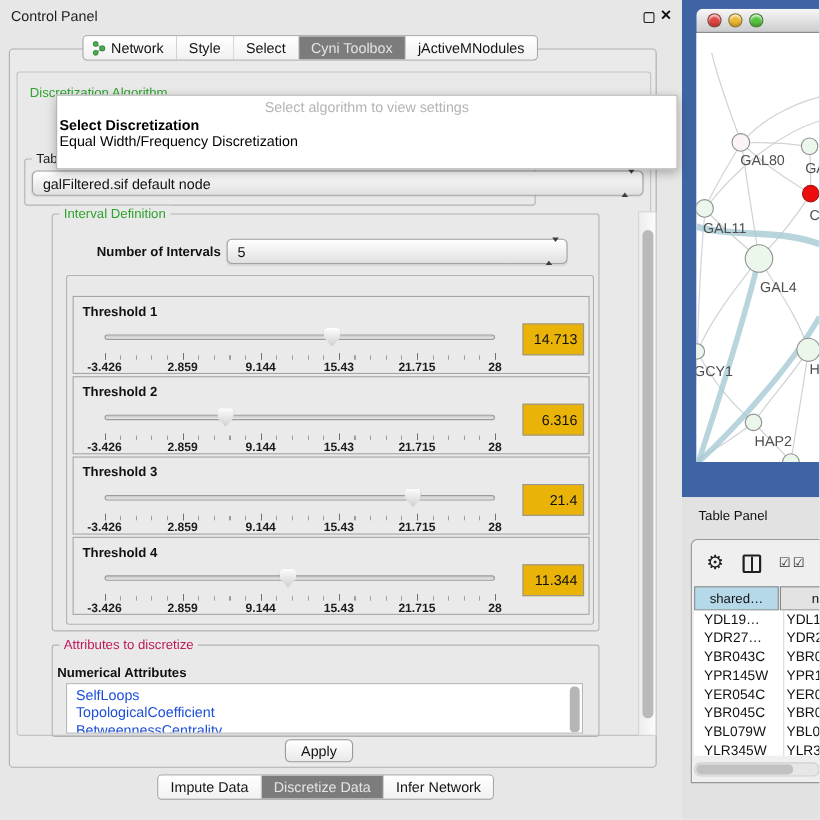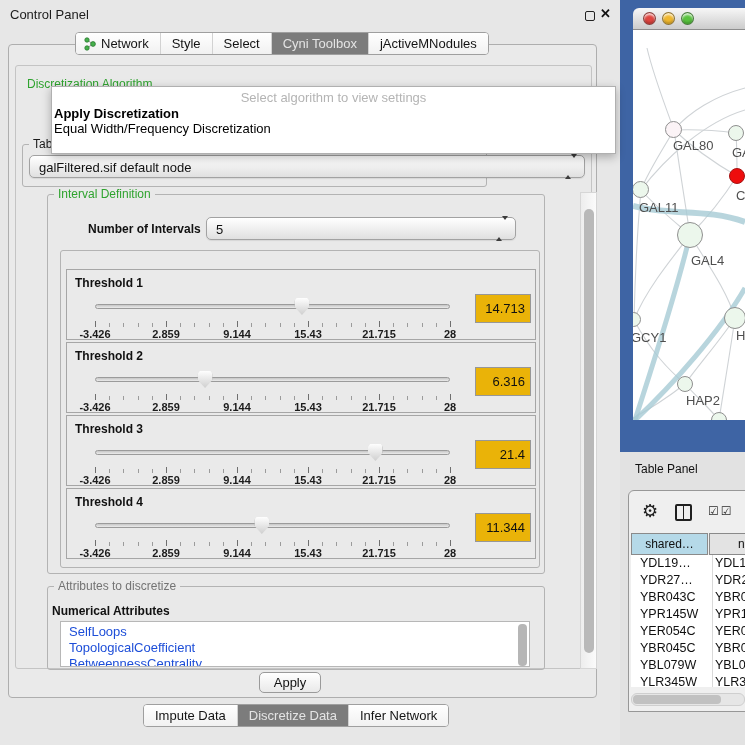--- a/index.html
+++ b/index.html
@@ -133,21 +133,21 @@
 
   <div class="abs cp-main">
     <div class="abs cp-inner">
 
       <div class="abs hidden-legend" style="color: rgb(47, 163, 47);">Discretization Algorithm</div>
 
       <div class="abs focus-frag"></div>
 
       <div class="abs popup">
         <div class="pp-ph">Select algorithm to view settings</div>
-        <div class="pp-o1">Apply Discretization</div>
+        <div class="pp-o1">Select Discretization</div>
         <div class="pp-o2">Equal Width/Frequency Discretization</div>
       </div>
 
       <div class="abs group" style="left:6px; top:78px; width:465px; height:43px;">
         <span class="legend">Table Data</span>
         <div class="combo" style="position:absolute; left:6px; top:10px; width:556px; height:23px;">
           <span class="txt">galFiltered.sif default node</span>
           <span class="arrows"><span class="arr-u"></span><span class="arr-d"></span></span>
         </div>
       </div>
@@ -227,21 +227,21 @@
               <span class="tlbl tl3">15.43</span>
               <span class="tlbl tl4">21.715</span>
               <span class="tlbl tl5">28</span>
             </div>
             <div class="valbox">11.344</div>
           </div>
         </div>
       </div>
 
       <div class="abs group" style="left:31px; top:520px; width:498px; height:84px;">
-        <span class="legend" style="color: #737373;">Attributes to discretize</span>
+        <span class="legend" style="color: #be185d;">Attributes to discretize</span>
         <span style="position:absolute; left:4px; top:17px; font-size:12px; font-weight:bold; color:#111;">Numerical Attributes</span>
         <div class="attr-list" style="position:absolute; left:12px; top:34px; width:470px; height:46px;">
           <div class="attr-item" style="padding-top:2px;">SelfLoops</div>
           <div class="attr-item">TopologicalCoefficient</div>
           <div class="attr-item">BetweennessCentrality</div>
           <div class="vthumb"></div>
         </div>
       </div>
 
       <div class="abs main-scroll">

